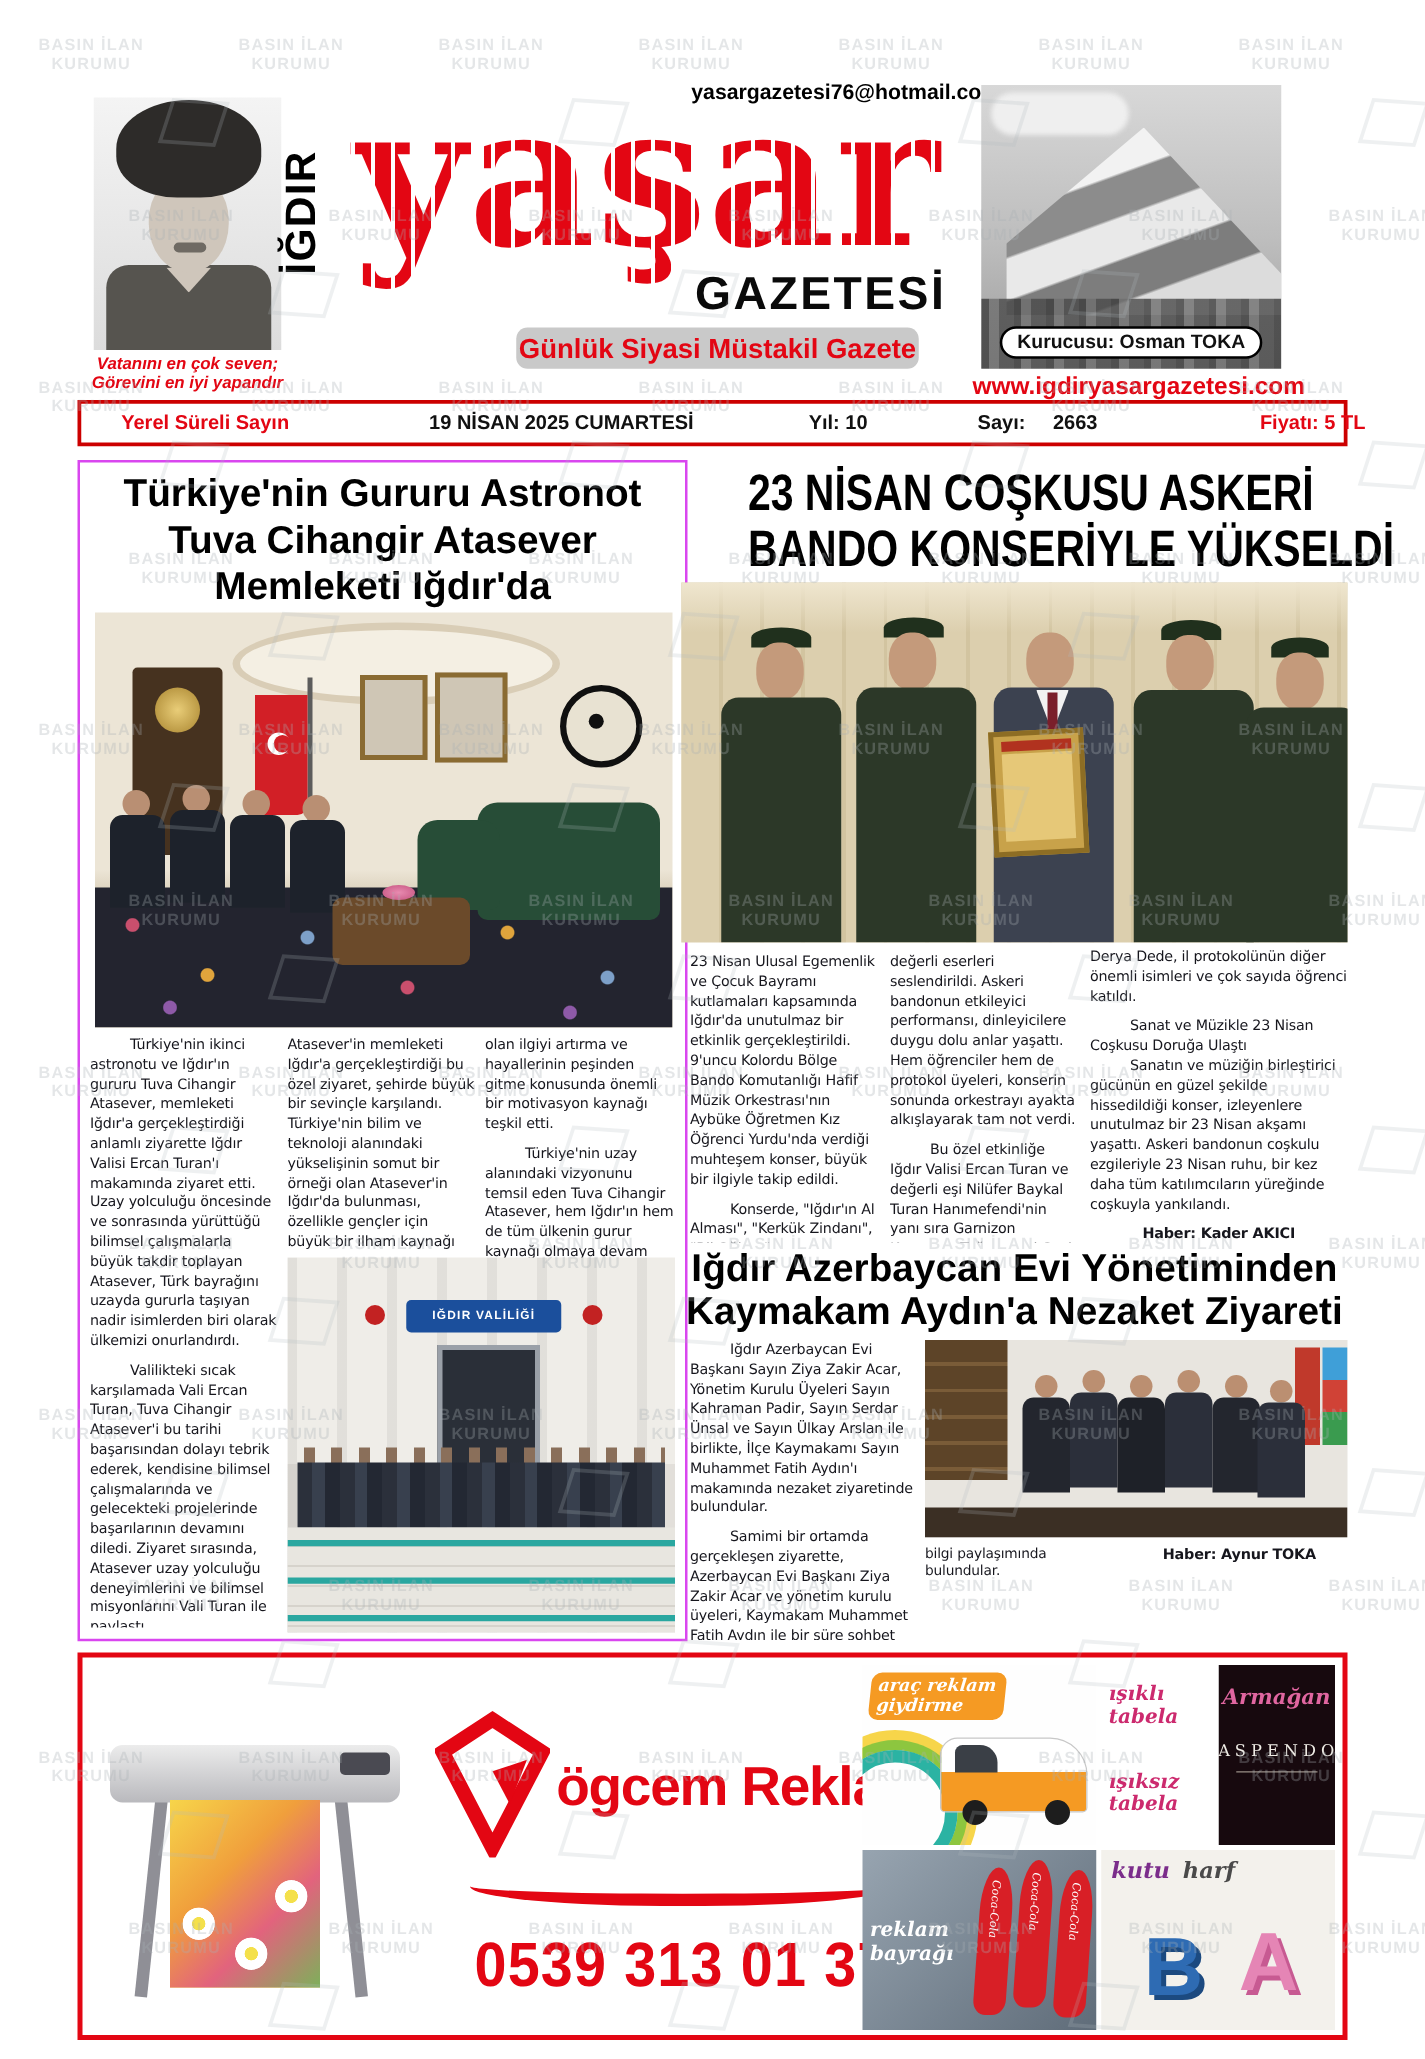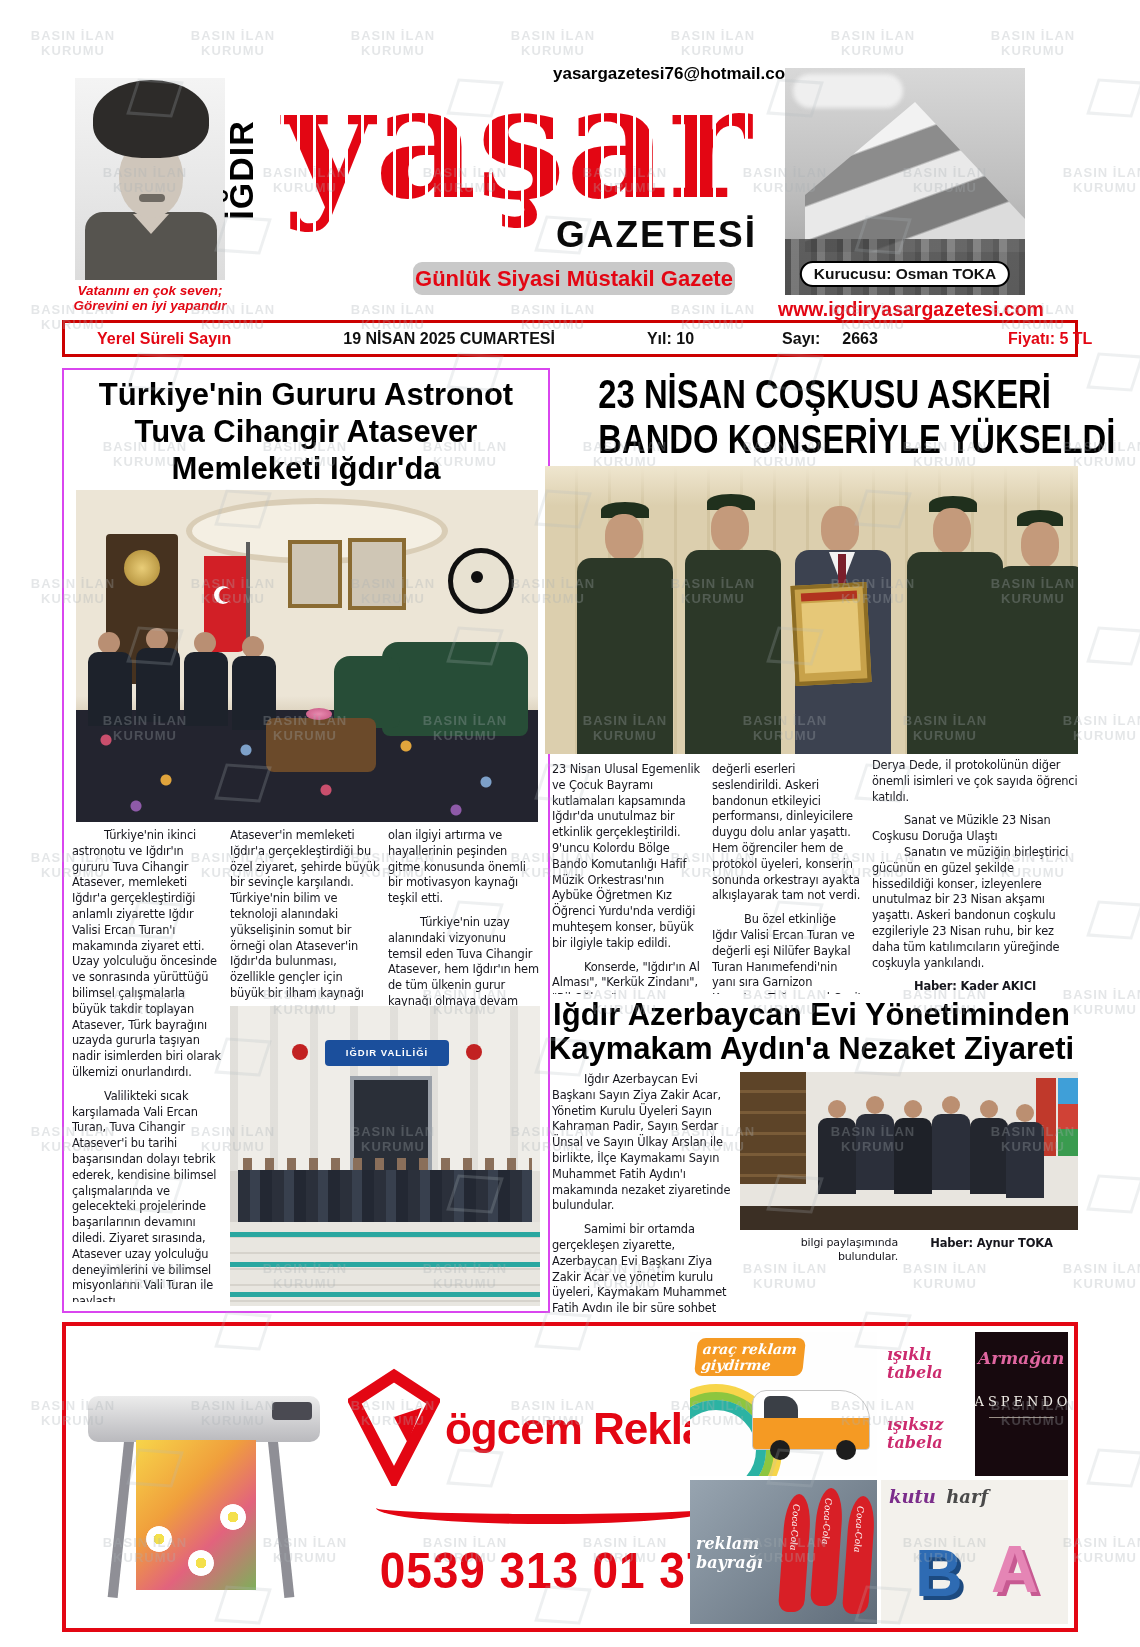--- a/index.html
+++ b/index.html
@@ -344,21 +344,21 @@
     <div class="p4-fig-h" style="left:202px;top:24px;"></div>
       <div class="p4-fig-b" style="left:192px;top:42px;background:#2b2f3a;"></div>
     <div class="p4-fig-h" style="left:240px;top:28px;"></div>
       <div class="p4-fig-b" style="left:230px;top:46px;background:#23262e;"></div>
     <div class="p4-fig-h" style="left:276px;top:32px;"></div>
       <div class="p4-fig-b" style="left:266px;top:50px;background:#2b2f3a;"></div>
     <div class="p4-desk"></div>
   </div>
 
   <div class="rcol bodytext" style="left:740px;top:1236px;width:158px;height:88px;font-size:11px;line-height:14.4px;">
-    <p style="margin-bottom:2px;text-align:right;">bilgi paylaşımında bulundular.</p>
+    <p style="margin-bottom:2px;">bilgi paylaşımında bulundular.</p>
   </div>
   <div class="rcol bodytext" style="left:905px;top:1236px;width:173px;height:98px;font-size:11px;line-height:14.4px;">
     <div class="byline">Haber: Aynur TOKA</div>
   </div>
 
   <div class="abs adbox">
     <div class="printer">
       <div class="pr-leg" style="left:36px;transform:rotate(6deg);"></div>
       <div class="pr-leg" style="left:196px;transform:rotate(-6deg);"></div>
       <div class="pr-bar"></div>

